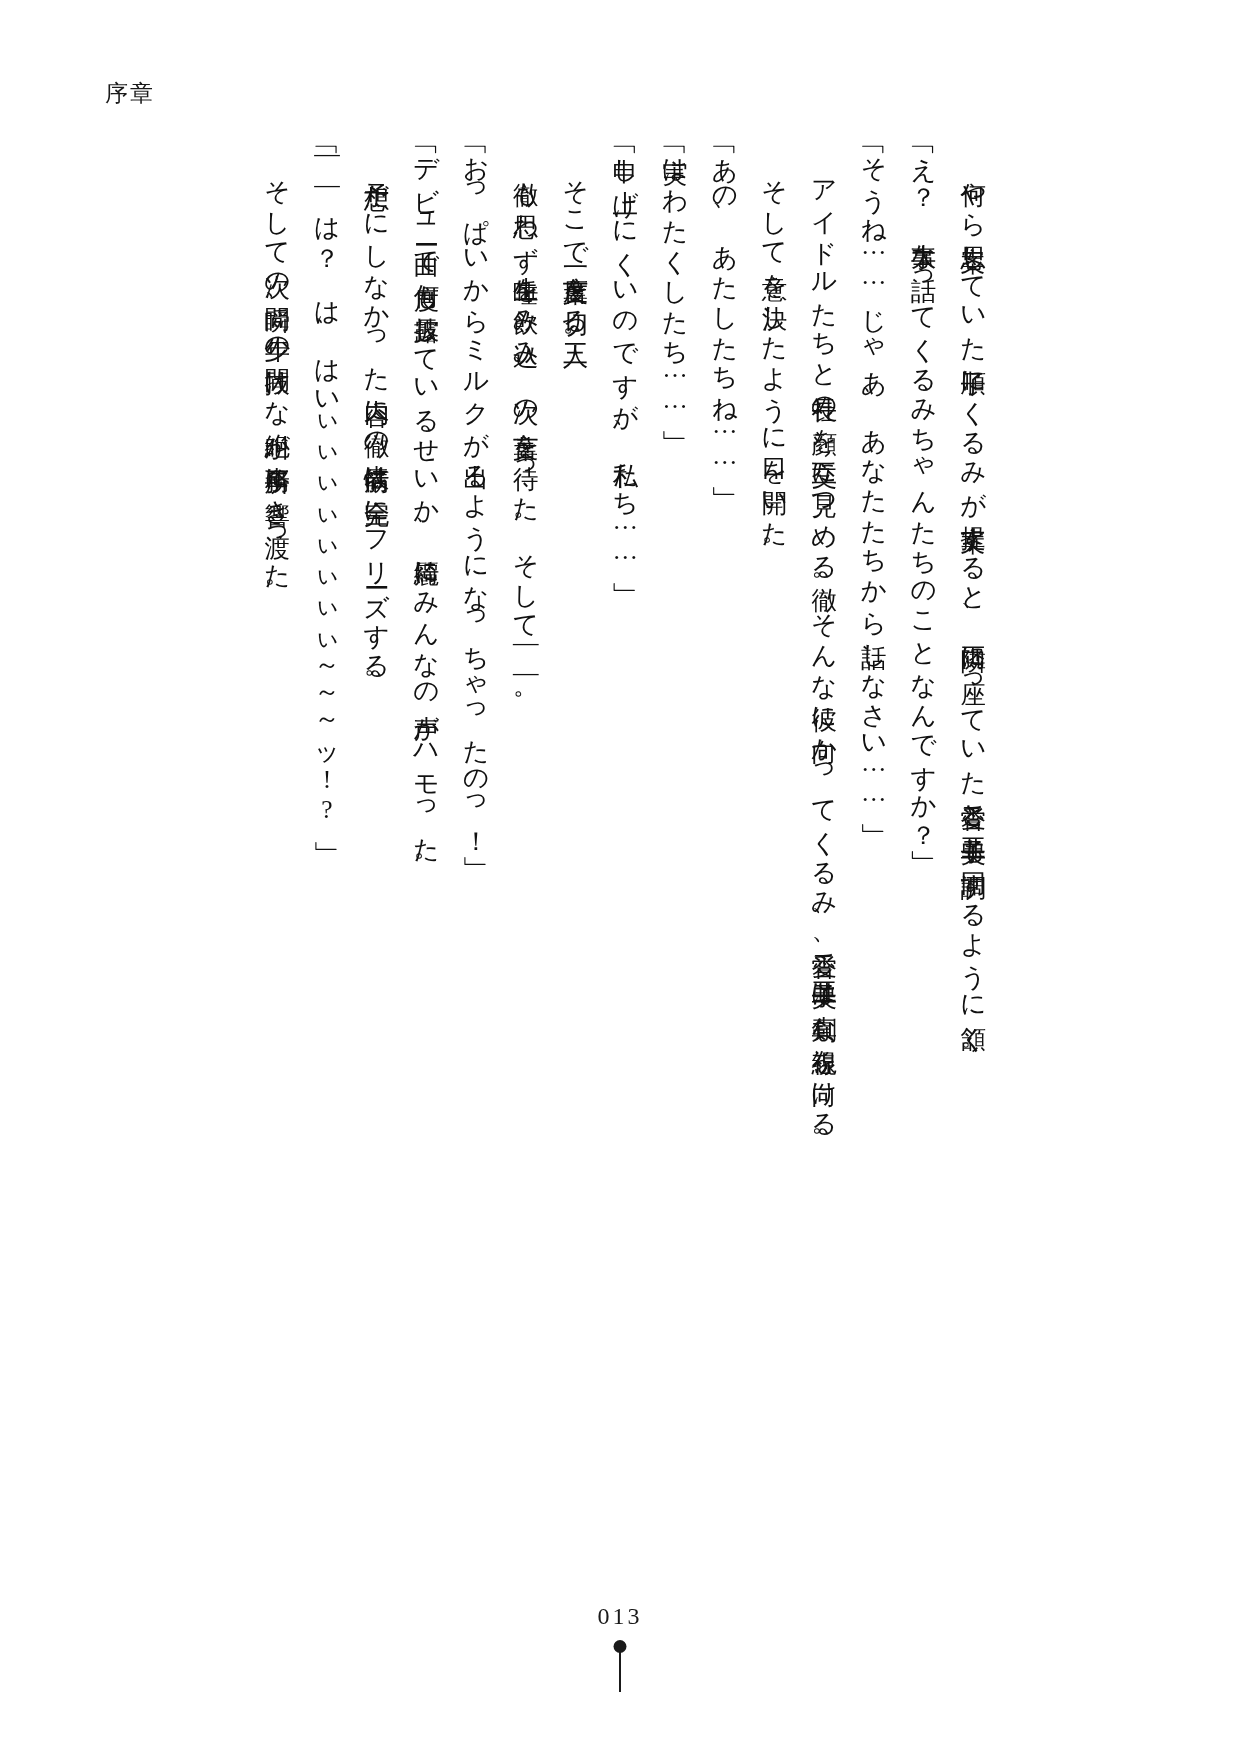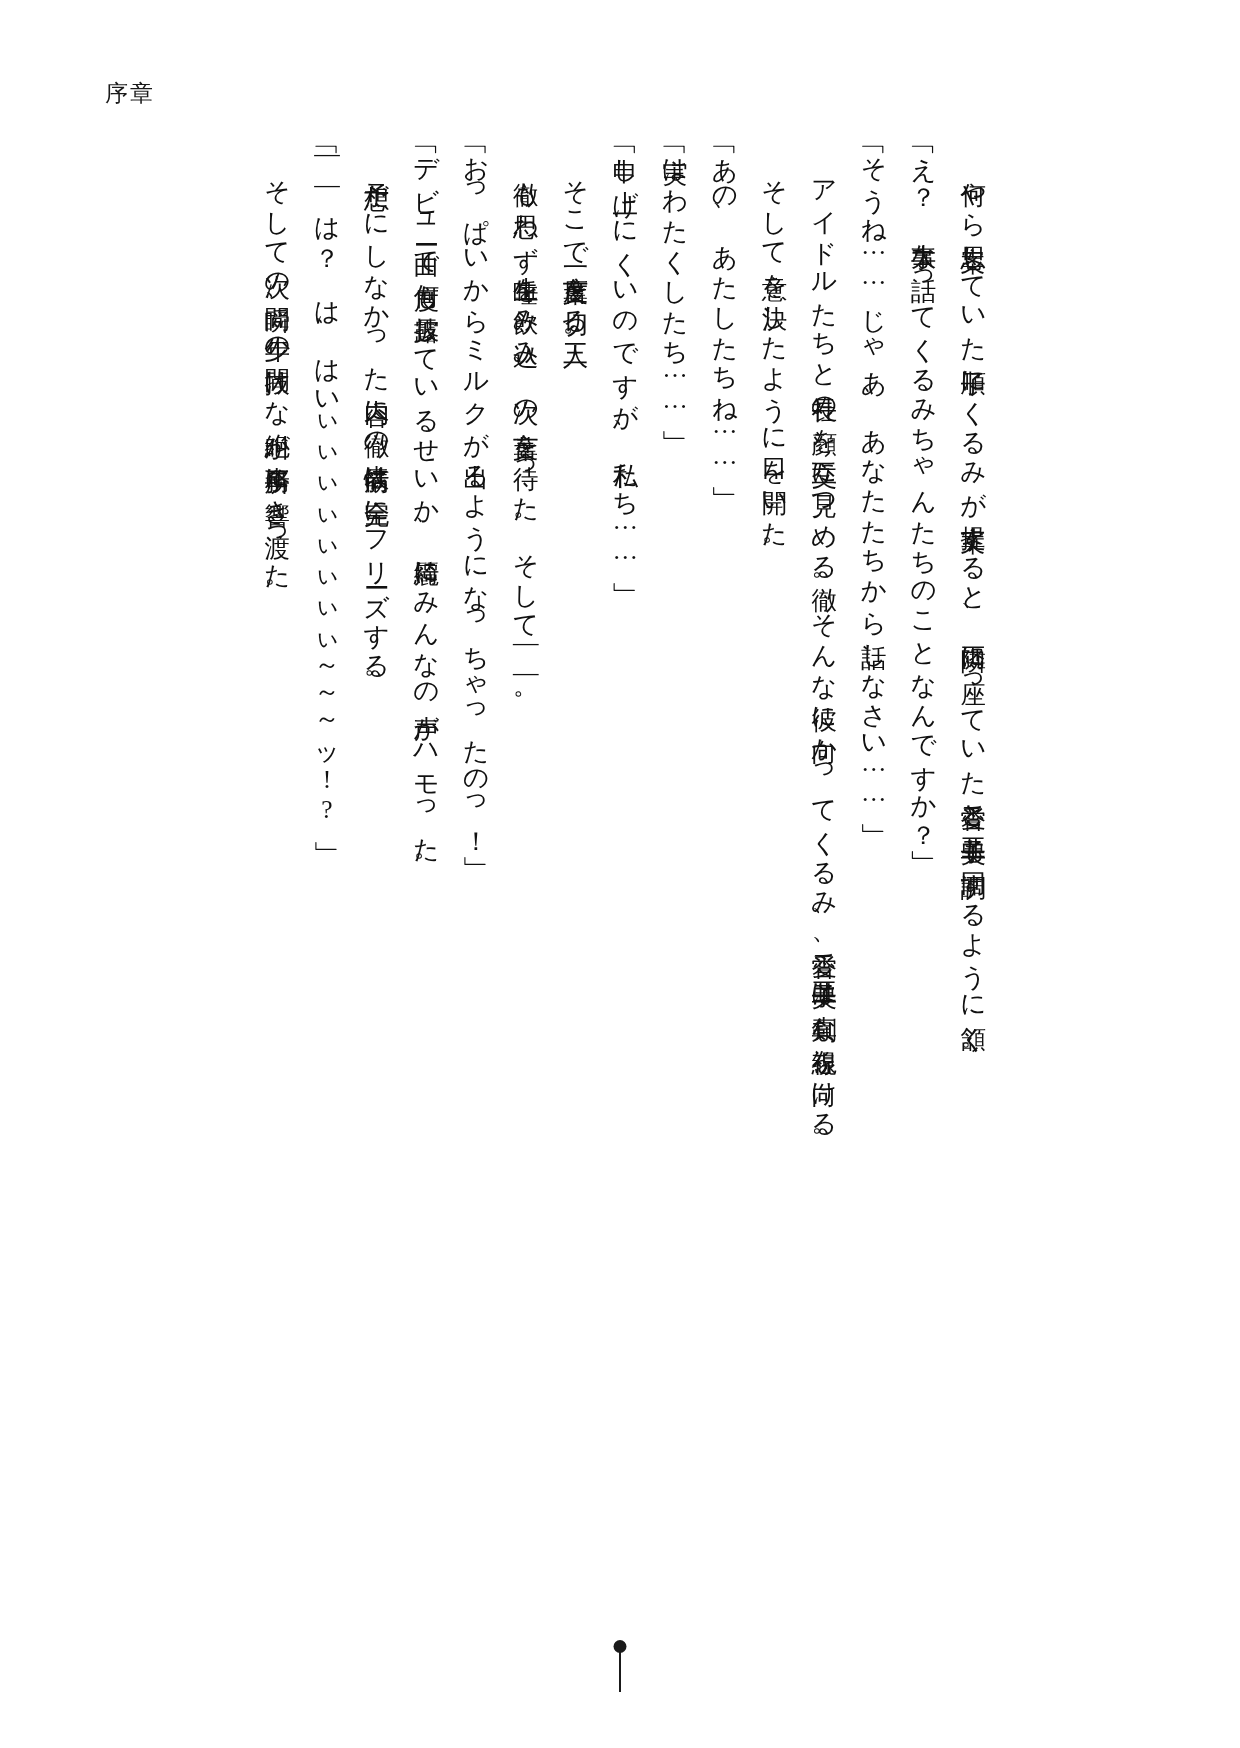--- a/index.html
+++ b/index.html
@@ -118,19 +118,20 @@
       <p class="indent">そこで一度言葉を切る三人。</p>
       <p class="indent">徹も思わず生唾を飲み込み、次の言葉を待った。そして――。</p>
       <p>「おっぱいからミルクが出るようになっちゃったのっ！」</p>
       <p>「デビュー曲で何度も披露しているせいか、綺麗にみんなの声がハモった。</p>
       <p class="indent">予想だにしなかった内容に徹の表情筋は完全にフリーズする。</p>
       <p>「――は？　は、はいぃぃぃぃぃぃぃぃ～～～ッ!?」</p>
       <p class="indent">そして次の瞬間、少年の間抜けな絶叫が事務所に響き渡った。</p>
     </div>
   </div>
 
+  <div class="folio">013</div>
 
   <div class="folio-mark">
     <div class="dot"></div>
     <div class="stem"></div>
   </div>
 
 </div>
 
 </body></html>

